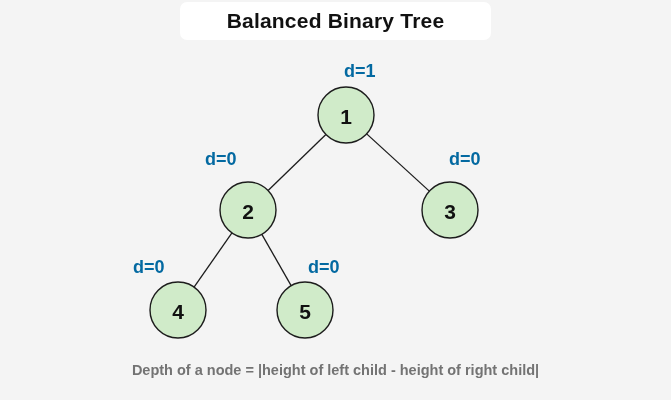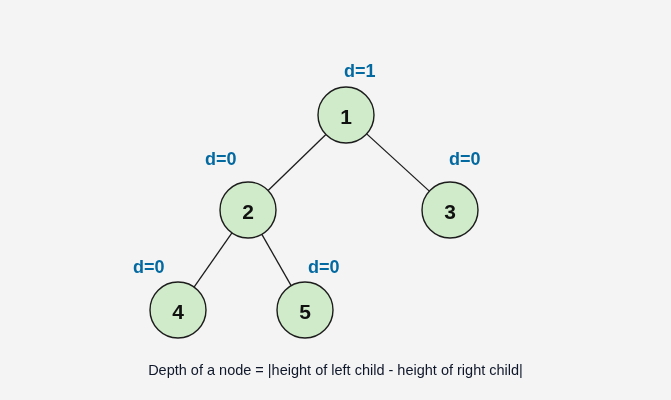--- a/index.html
+++ b/index.html
@@ -75,30 +75,33 @@
     line-height: 1;
   }
   
   .caption {
     position: absolute;
     left: 0;
     top: 362px;
     width: 671px;
     text-align: center;
     font-size: 14.5px;
-    font-weight: 400;
-    color: #0f172a;
+    font-weight: 700;
+    color: #737373;
     white-space: nowrap;
   }
 </style>
 </head>
 <body>
 
 <div id="canvas">
 
+  <div class="title-plate">
+    <div class="title-text">Balanced Binary Tree</div>
+  </div>
 
   <svg id="tree-svg" viewBox="0 0 671 400" xmlns="http://www.w3.org/2000/svg">
     <g id="edges-group">
         <line x1="325.89568243551946" y1="134.4888792716903" x2="268.10431756448054" y2="190.5111207283097" class="edge-line" stroke="#1c1c1c"></line>
         <line x1="366.67328977291174" y1="133.88425508102515" x2="429.32671022708826" y2="191.11574491897485" class="edge-line" stroke="#1c1c1c"></line>
         <line x1="231.9430543578268" y1="232.93849377453313" x2="194.0569456421732" y2="287.06150622546687" class="edge-line" stroke="#1c1c1c"></line>
         <line x1="261.86568523227487" y1="234.3257635653945" x2="291.13431476772513" y2="285.6742364346055" class="edge-line" stroke="#1c1c1c"></line>
       </g>
     <g id="nodes-group">
         <g>

